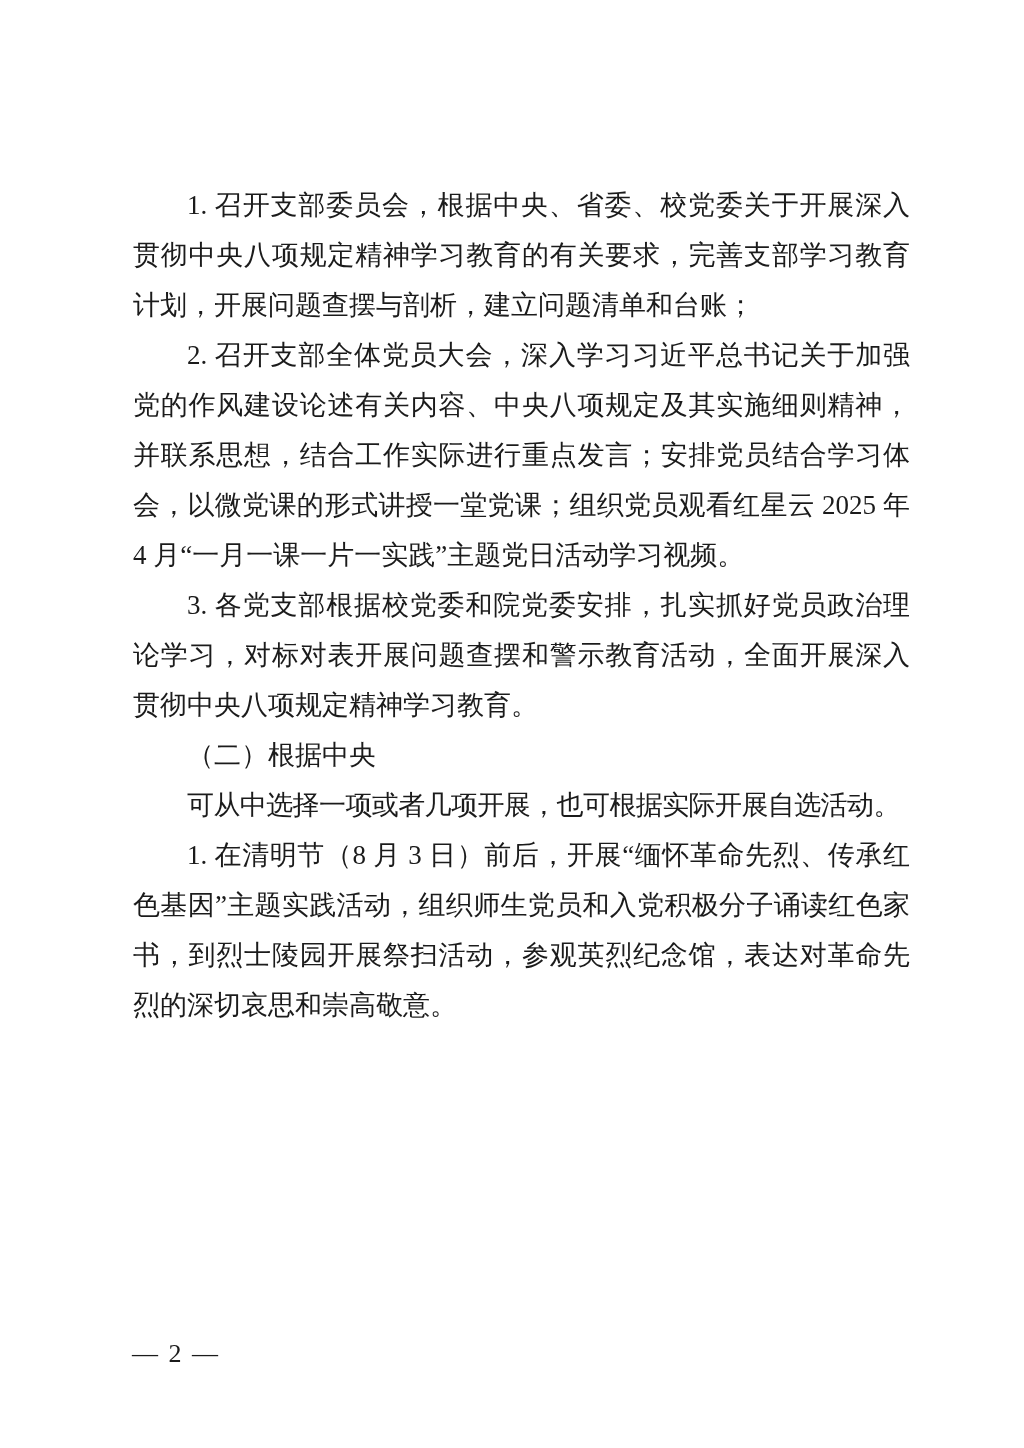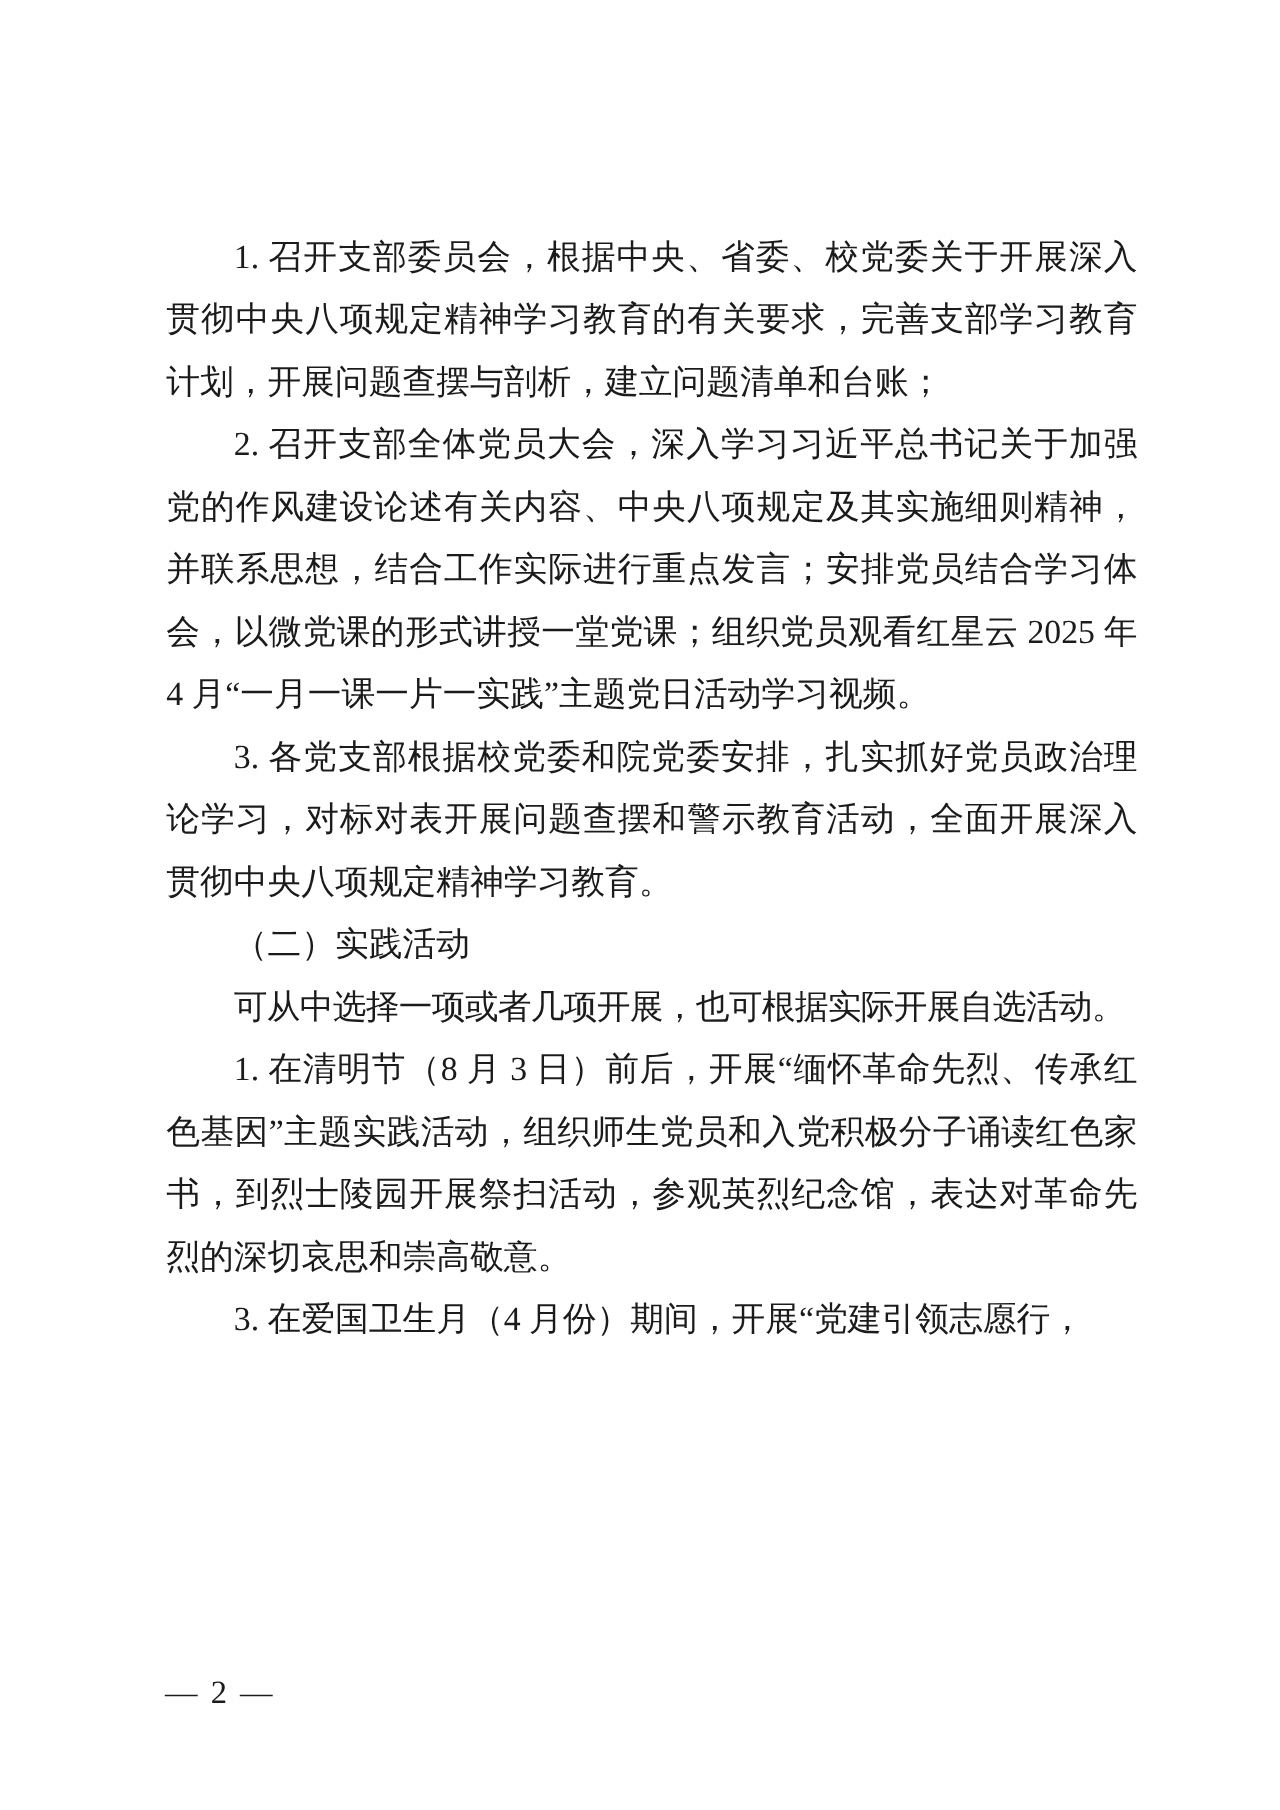--- a/index.html
+++ b/index.html
@@ -53,20 +53,19 @@
   }
 </style>
 </head>
 <body>
 
 <div class="doc-page">
   <div class="text-block">
     <p>1. 召开支部委员会，根据中央、省委、校党委关于开展深入贯彻中央八项规定精神学习教育的有关要求，完善支部学习教育计划，开展问题查摆与剖析，建立问题清单和台账；</p>
     <p>2. 召开支部全体党员大会，深入学习习近平总书记关于加强党的作风建设论述有关内容、中央八项规定及其实施细则精神，并联系思想，结合工作实际进行重点发言；安排党员结合学习体会，以微党课的形式讲授一堂党课；组织党员观看红星云 2025 年 4 月“一月一课一片一实践”主题党日活动学习视频。</p>
     <p>3. 各党支部根据校党委和院党委安排，扎实抓好党员政治理论学习，对标对表开展问题查摆和警示教育活动，全面开展深入贯彻中央八项规定精神学习教育。</p>
-    <p class="section-heading">（二）实践活动</p>
+    <p class="section-heading">（二）根据中央</p>
     <p class="tight">可从中选择一项或者几项开展，也可根据实际开展自选活动。</p>
     <p>1. 在清明节（8 月 3 日）前后，开展“缅怀革命先烈、传承红色基因”主题实践活动，组织师生党员和入党积极分子诵读红色家书，到烈士陵园开展祭扫活动，参观英烈纪念馆，表达对革命先烈的深切哀思和崇高敬意。</p>
-    <p>3. 在爱国卫生月（4 月份）期间，开展“党建引领志愿行，</p>
   </div>
 
   <div class="page-number">— 2 —</div>
 </div>
 
 </body></html>

